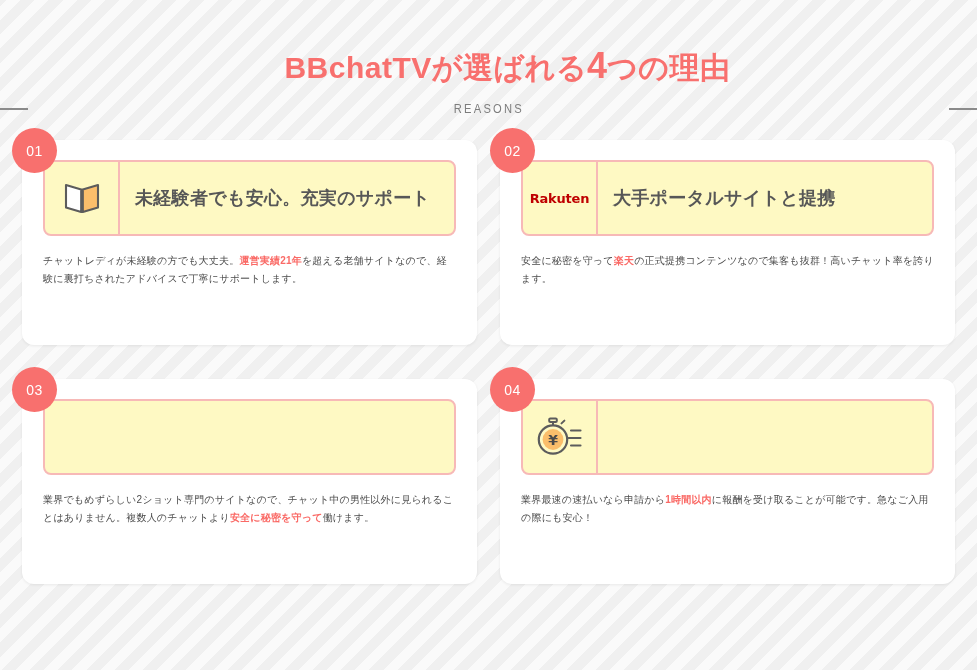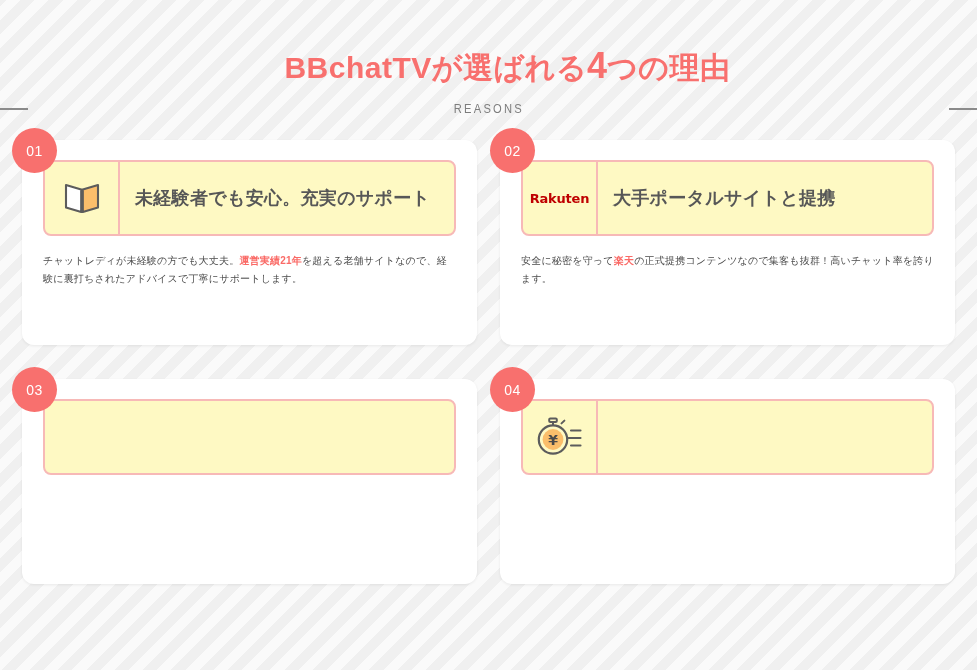--- a/index.html
+++ b/index.html
@@ -233,20 +233,23 @@
         </div>
       </div>
       <div class="card-body">
         <span>安全に秘密を守って</span><span class="hl">楽天</span><span>の正式提携コンテンツなので集客も抜群！高いチャット率を誇ります。</span>
       </div>
     </div>
 
     <div class="card">
       <div class="badge">03</div>
       <div class="card-header">
+      </div>
+      <div class="card-body">
+        <span>業界でもめずらしい2ショット専門のサイトなので、チャット中の男性以外に見られることはありません。複数人のチャットより</span><span class="hl">安全に秘密を守って</span><span>働けます。</span>
       </div>
     </div>
 
     <div class="card">
       <div class="badge">04</div>
       <div class="card-header">
         <div class="icon-cell">
           <span>
             <svg class="icon-svg" width="50" height="44" viewBox="0 0 50 44">
               <rect x="14.2" y="3.4" width="7.6" height="3.6" rx="1.1" fill="none" stroke="#5c5c5c" stroke-width="2"></rect>
@@ -255,16 +258,19 @@
               <circle cx="18" cy="24.5" r="14.2" fill="none" stroke="#5c5c5c" stroke-width="2.2"></circle>
               <circle cx="18" cy="24.5" r="10.4" fill="#fbbe6b"></circle>
               <text x="18" y="29.6" text-anchor="middle" font-family="DejaVu Sans, sans-serif" font-size="14" font-weight="bold" fill="#4a4a4a">¥</text>
               <line x1="36" y1="15.5" x2="45.5" y2="15.5" stroke="#5c5c5c" stroke-width="2.1" stroke-linecap="round"></line>
               <line x1="33.5" y1="23" x2="45.5" y2="23" stroke="#5c5c5c" stroke-width="2.1" stroke-linecap="round"></line>
               <line x1="36" y1="30.5" x2="45.5" y2="30.5" stroke="#5c5c5c" stroke-width="2.1" stroke-linecap="round"></line>
             </svg>
           </span>
         </div>
       </div>
+      <div class="card-body">
+        <span>業界最速の速払いなら申請から</span><span class="hl">1時間以内</span><span>に報酬を受け取ることが可能です。急なご入用の際にも安心！</span>
+      </div>
     </div>
 
   </div>
 </div>
 
 </body></html>

